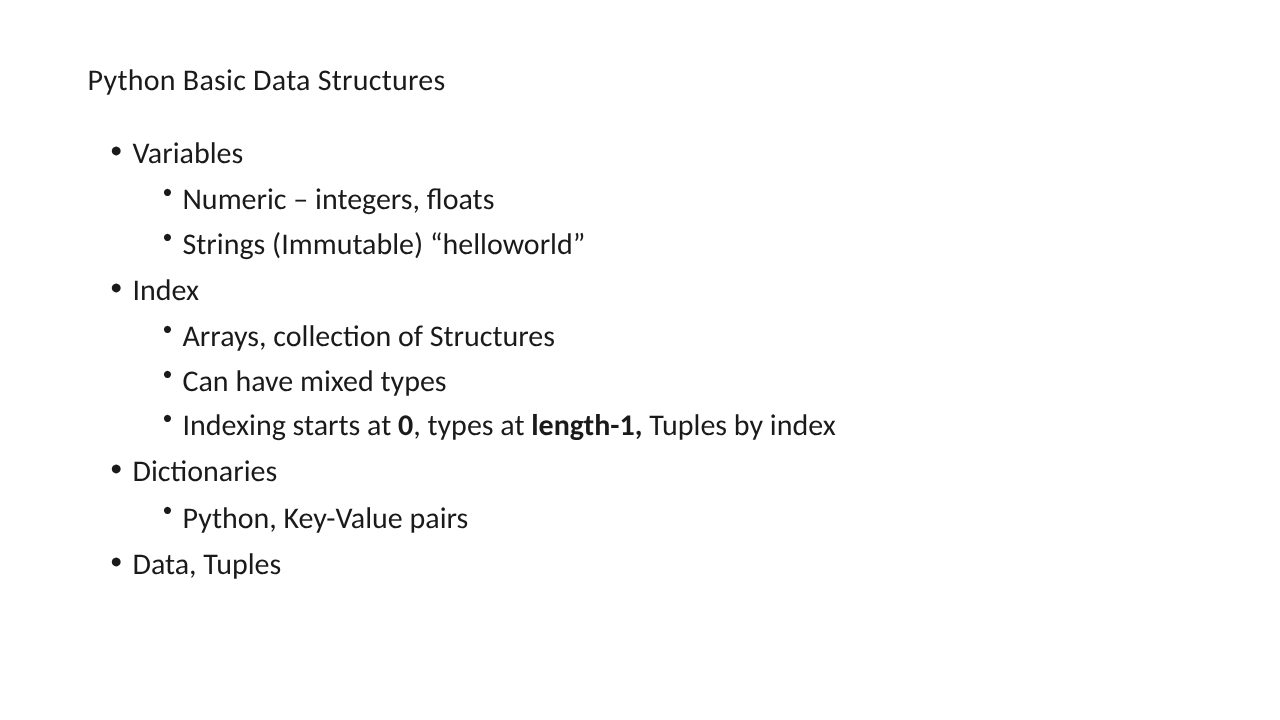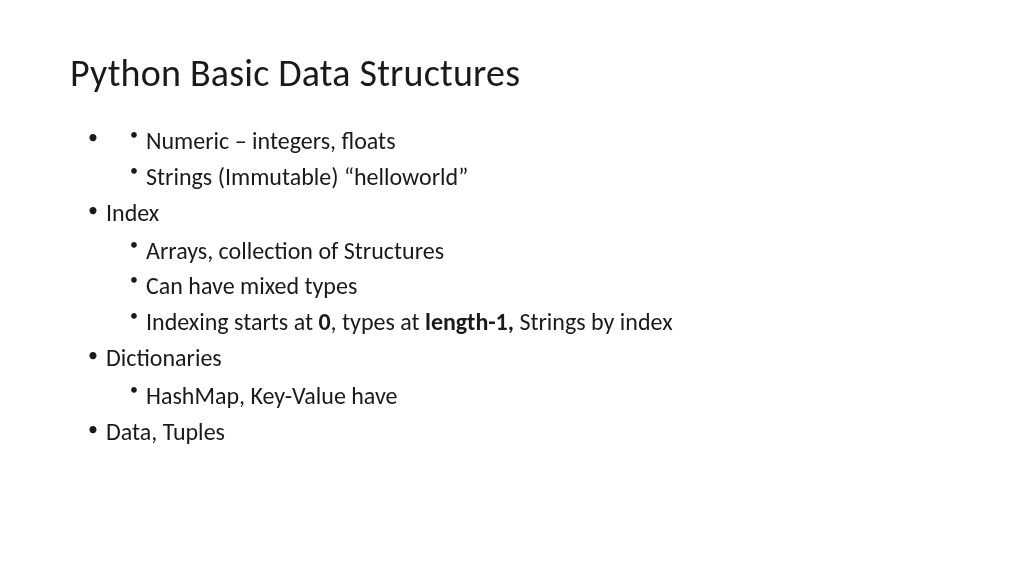--- a/index.html
+++ b/index.html
@@ -10,21 +10,21 @@
     body {
       width: 1024px;
       height: 576px;
       background: #ffffff;
       font-family: Calibri, 'Segoe UI', sans-serif;
       color: #1a1a1a;
       padding: 50px 70px 40px 70px;
       overflow: hidden;
     }
     .title {
-      font-size: 38px;
+      font-size: 24px;
       font-weight: 400;
       margin-bottom: 28px;
       letter-spacing: 0.2px;
     }
     ul {
       list-style: none;
     }
     .level1 {
       padding-left: 18px;
     }
@@ -65,26 +65,26 @@
     .bold {
       font-weight: 700;
     }
   </style>
 </head>
 <body>
 
 <h1 class="title">Python Basic Data Structures</h1>
 
 <ul class="level1">
-    <li><ul class="level2">
+    <li><span>Variables</span><ul class="level2">
         <li>Numeric – integers, floats</li>
         <li>Strings (Immutable) “helloworld”</li>
       </ul></li>
     <li><span>Index</span><ul class="level2">
         <li>Arrays, collection of Structures</li>
         <li>Can have mixed types</li>
-        <li><span>Indexing starts at </span><span class="bold">0</span><span>, types at </span><span class="bold">length-1,</span><span> Strings by index</span></li>
+        <li><span>Indexing starts at </span><span class="bold">0</span><span>, types at </span><span class="bold">length-1,</span><span> Tuples by index</span></li>
       </ul></li>
     <li><span>Dictionaries</span><ul class="level2">
-        <li>HashMap, Key-Value have</li>
+        <li>Python, Key-Value pairs</li>
       </ul></li>
     <li><span>Data, Tuples</span></li>
   </ul>
 
 </body></html>

